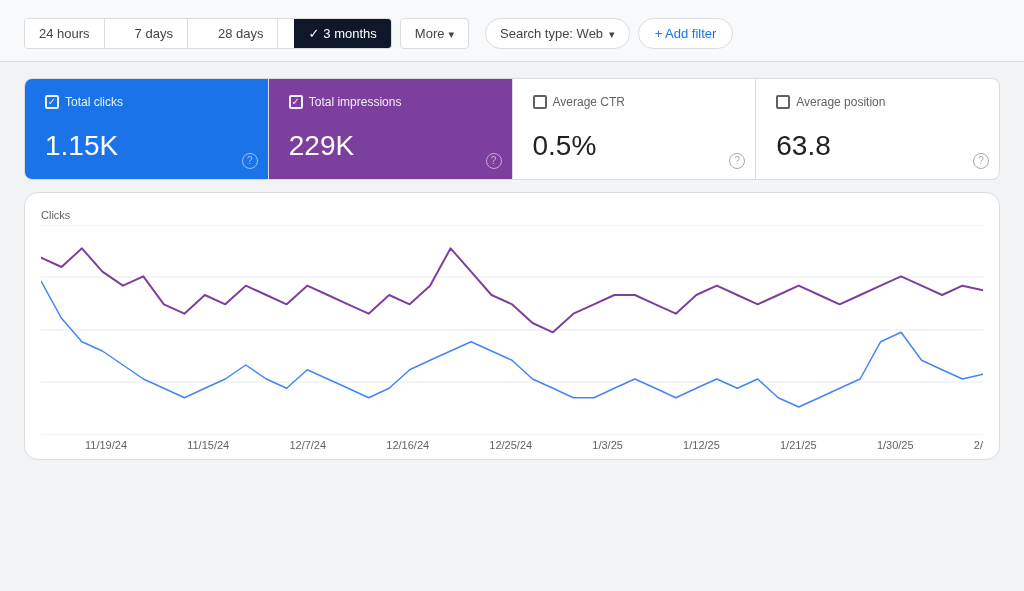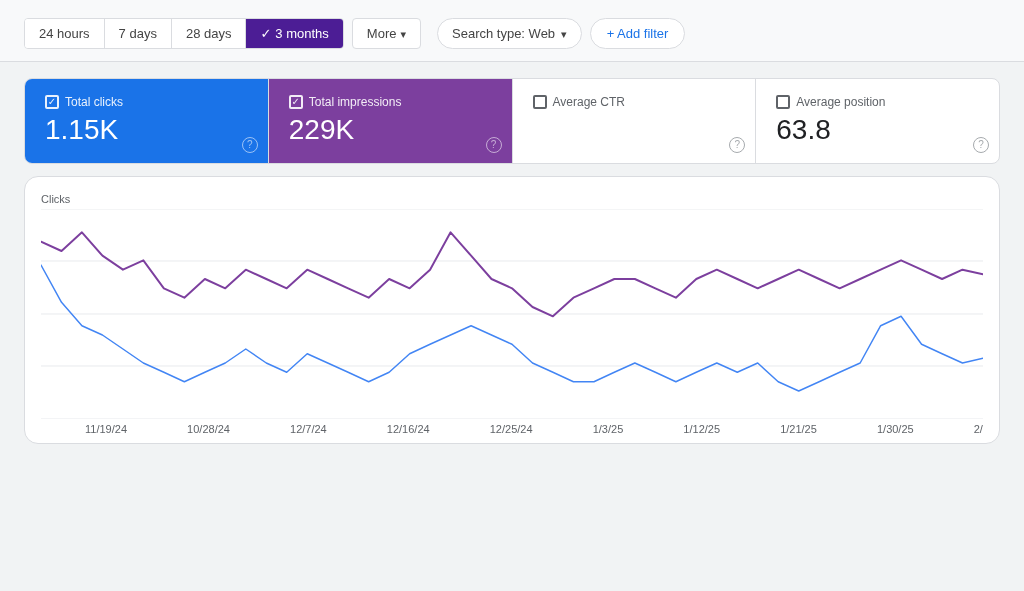--- a/index.html
+++ b/index.html
@@ -27,42 +27,42 @@
     }
     .toolbar {
       display: flex;
       align-items: center;
       gap: 8px;
       padding-bottom: 12px;
       flex-wrap: wrap;
     }
     .time-filter-group {
       display: flex;
-      gap: 0;
+      gap: 16px;
       border: 1px solid #dadce0;
       border-radius: 4px;
       overflow: hidden;
       background: white;
     }
     .time-btn {
       padding: 7px 14px;
       border: none;
       border-right: 1px solid #dadce0;
       background: white;
       color: #444;
       cursor: pointer;
       font-size: 13px;
       white-space: nowrap;
       transition: background 0.15s;
     }
     .time-btn:last-child {
       border-right: none;
     }
     .time-btn.active {
-      background: #4c1d95;
+      background: #0f172a;
       color: white;
       border-color: #1a73e8;
     }
     .more-btn {
       display: flex;
       align-items: center;
       gap: 4px;
       padding: 7px 14px;
       border: 1px solid #dadce0;
       border-radius: 4px;
@@ -129,21 +129,21 @@
     }
     .metric-card.active-purple {
       background: #7c3f9e;
       color: white;
     }
     .metric-card-header {
       display: flex;
       align-items: center;
       gap: 6px;
       font-size: 12px;
-      margin-bottom: 4px;
+      margin-bottom: 20px;
     }
     .metric-card.active-blue .metric-card-header,
     .metric-card.active-purple .metric-card-header {
       color: rgba(255,255,255,0.9);
     }
     .metric-card:not(.active-blue):not(.active-purple) .metric-card-header {
       color: #5f6368;
     }
     .metric-checkbox {
       width: 14px;
@@ -280,20 +280,21 @@
         </div>
         <div class="metric-value">229K</div>
         <div class="metric-info-icon">?</div>
       </div>
 
       <div class="metric-card">
         <div class="metric-card-header">
           <span class="metric-checkbox"></span>
           <span>Average CTR</span>
         </div>
+        <div class="metric-value">0.5%</div>
         <div class="metric-info-icon">?</div>
       </div>
 
       <div class="metric-card">
         <div class="metric-card-header">
           <span class="metric-checkbox"></span>
           <span>Average position</span>
         </div>
         <div class="metric-value">63.8</div>
         <div class="metric-info-icon">?</div>
@@ -315,21 +316,21 @@
           <text x="-2" y="4" font-size="11" fill="#5f6368" text-anchor="end">45</text>
           <text x="-2" y="56" font-size="11" fill="#5f6368" text-anchor="end">30</text>
           <text x="-2" y="109" font-size="11" fill="#5f6368" text-anchor="end">15</text>
           <text x="-2" y="214" font-size="11" fill="#5f6368" text-anchor="end">0</text>
         <path d="M0.0,32.7 L20.9,42.0 L41.7,23.3 L62.6,46.7 L83.5,60.7 L104.3,51.3 L125.2,79.3 L146.1,88.7 L167.0,70.0 L187.8,79.3 L208.7,60.7 L229.6,70.0 L250.4,79.3 L271.3,60.7 L292.2,70.0 L313.0,79.3 L333.9,88.7 L354.8,70.0 L375.7,79.3 L396.5,60.7 L417.4,23.3 L438.3,46.7 L459.1,70.0 L480.0,79.3 L500.9,98.0 L521.7,107.3 L542.6,88.7 L563.5,79.3 L584.3,70.0 L605.2,70.0 L626.1,79.3 L647.0,88.7 L667.8,70.0 L688.7,60.7 L709.6,70.0 L730.4,79.3 L751.3,70.0 L772.2,60.7 L793.0,70.0 L813.9,79.3 L834.8,70.0 L855.7,60.7 L876.5,51.3 L897.4,60.7 L918.3,70.0 L939.1,60.7 L960.0,65.3 " fill="none" stroke="#7c3f9e" stroke-width="2" stroke-linejoin="round" stroke-linecap="round"></path>
             <path d="M0.0,56.0 L20.9,93.3 L41.7,116.7 L62.6,126.0 L83.5,140.0 L104.3,154.0 L125.2,163.3 L146.1,172.7 L167.0,163.3 L187.8,154.0 L208.7,140.0 L229.6,154.0 L250.4,163.3 L271.3,144.7 L292.2,154.0 L313.0,163.3 L333.9,172.7 L354.8,163.3 L375.7,144.7 L396.5,135.3 L417.4,126.0 L438.3,116.7 L459.1,126.0 L480.0,135.3 L500.9,154.0 L521.7,163.3 L542.6,172.7 L563.5,172.7 L584.3,163.3 L605.2,154.0 L626.1,163.3 L647.0,172.7 L667.8,163.3 L688.7,154.0 L709.6,163.3 L730.4,154.0 L751.3,172.7 L772.2,182.0 L793.0,172.7 L813.9,163.3 L834.8,154.0 L855.7,116.7 L876.5,107.3 L897.4,135.3 L918.3,144.7 L939.1,154.0 L960.0,149.3 " fill="none" stroke="#4285f4" stroke-width="1.5" stroke-linejoin="round" stroke-linecap="round"></path>
           </svg>
       </div>
       <div class="x-axis-labels">
         <span class="x-label">11/19/24</span>
-        <span class="x-label">10/28/24</span>
+        <span class="x-label">11/15/24</span>
         <span class="x-label">12/7/24</span>
         <span class="x-label">12/16/24</span>
         <span class="x-label">12/25/24</span>
         <span class="x-label">1/3/25</span>
         <span class="x-label">1/12/25</span>
         <span class="x-label">1/21/25</span>
         <span class="x-label">1/30/25</span>
         <span class="x-label">2/</span>
       </div>
     </div>

